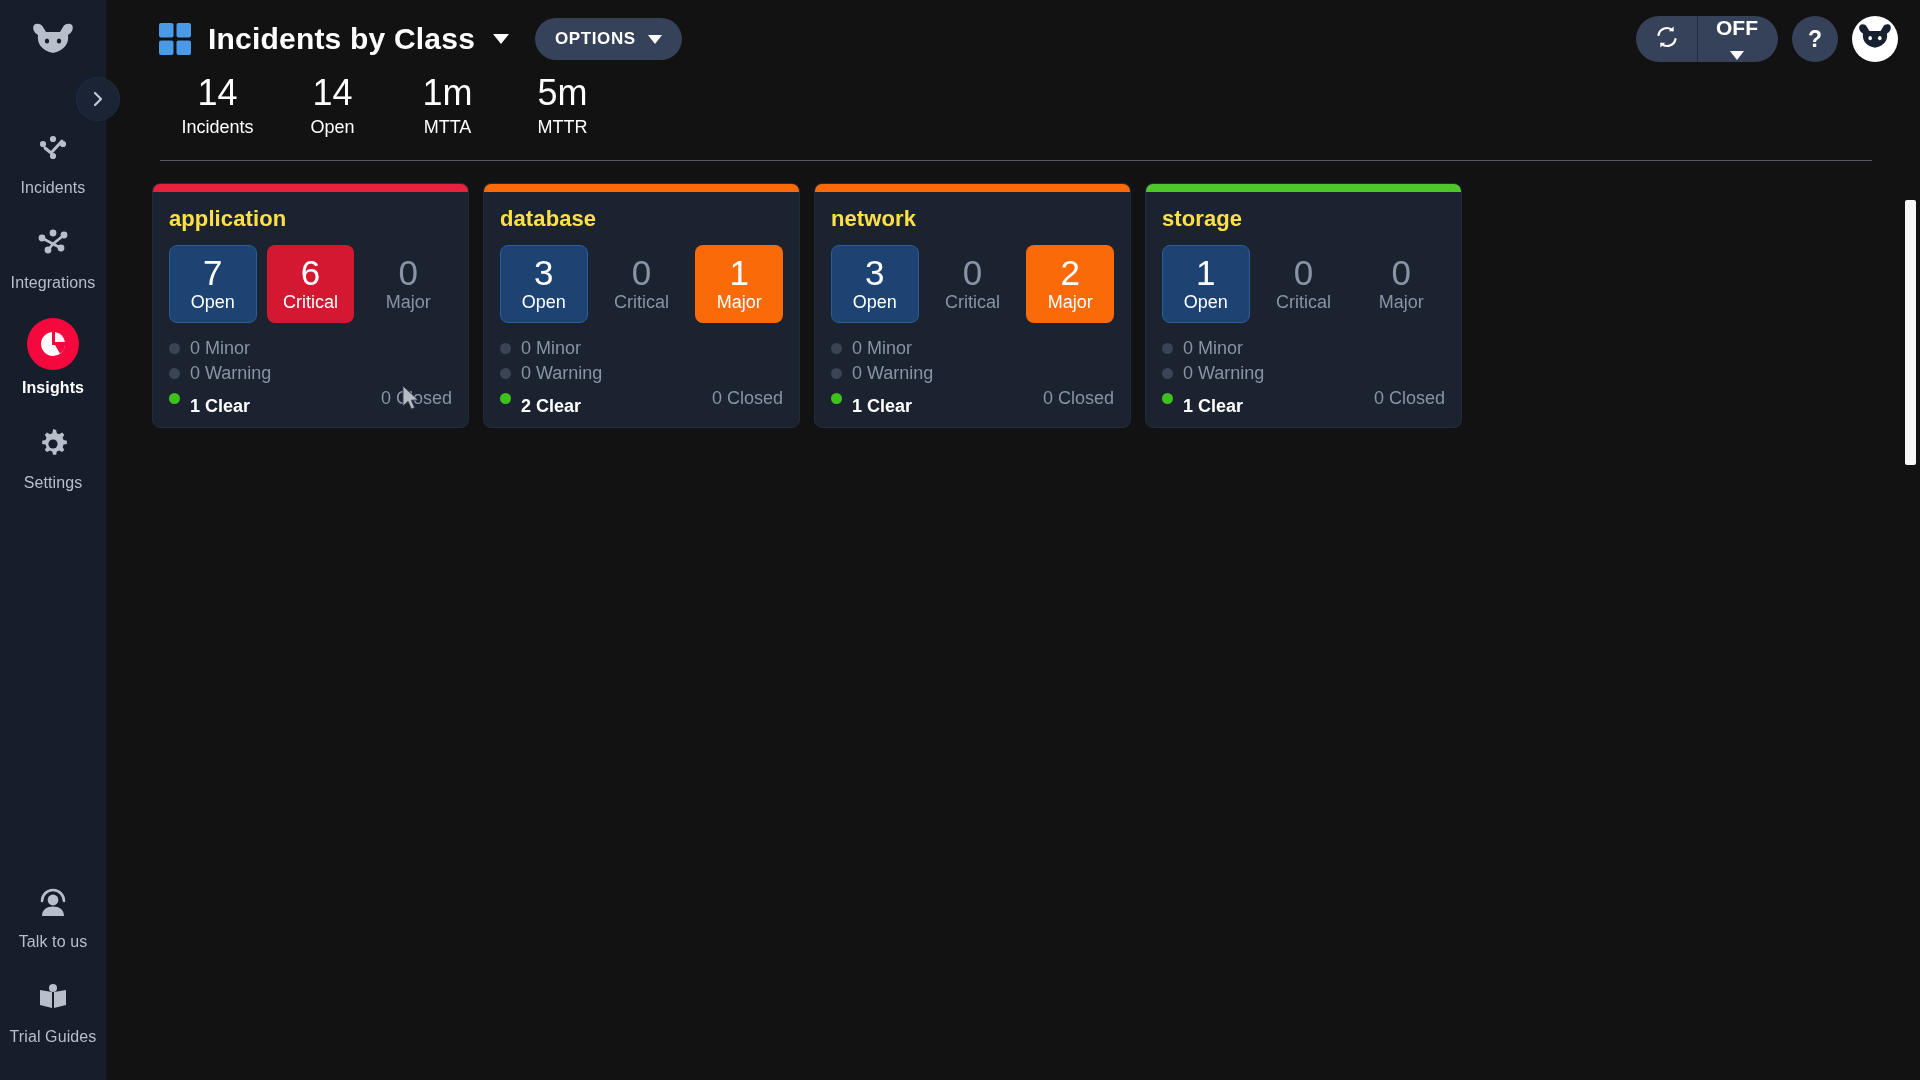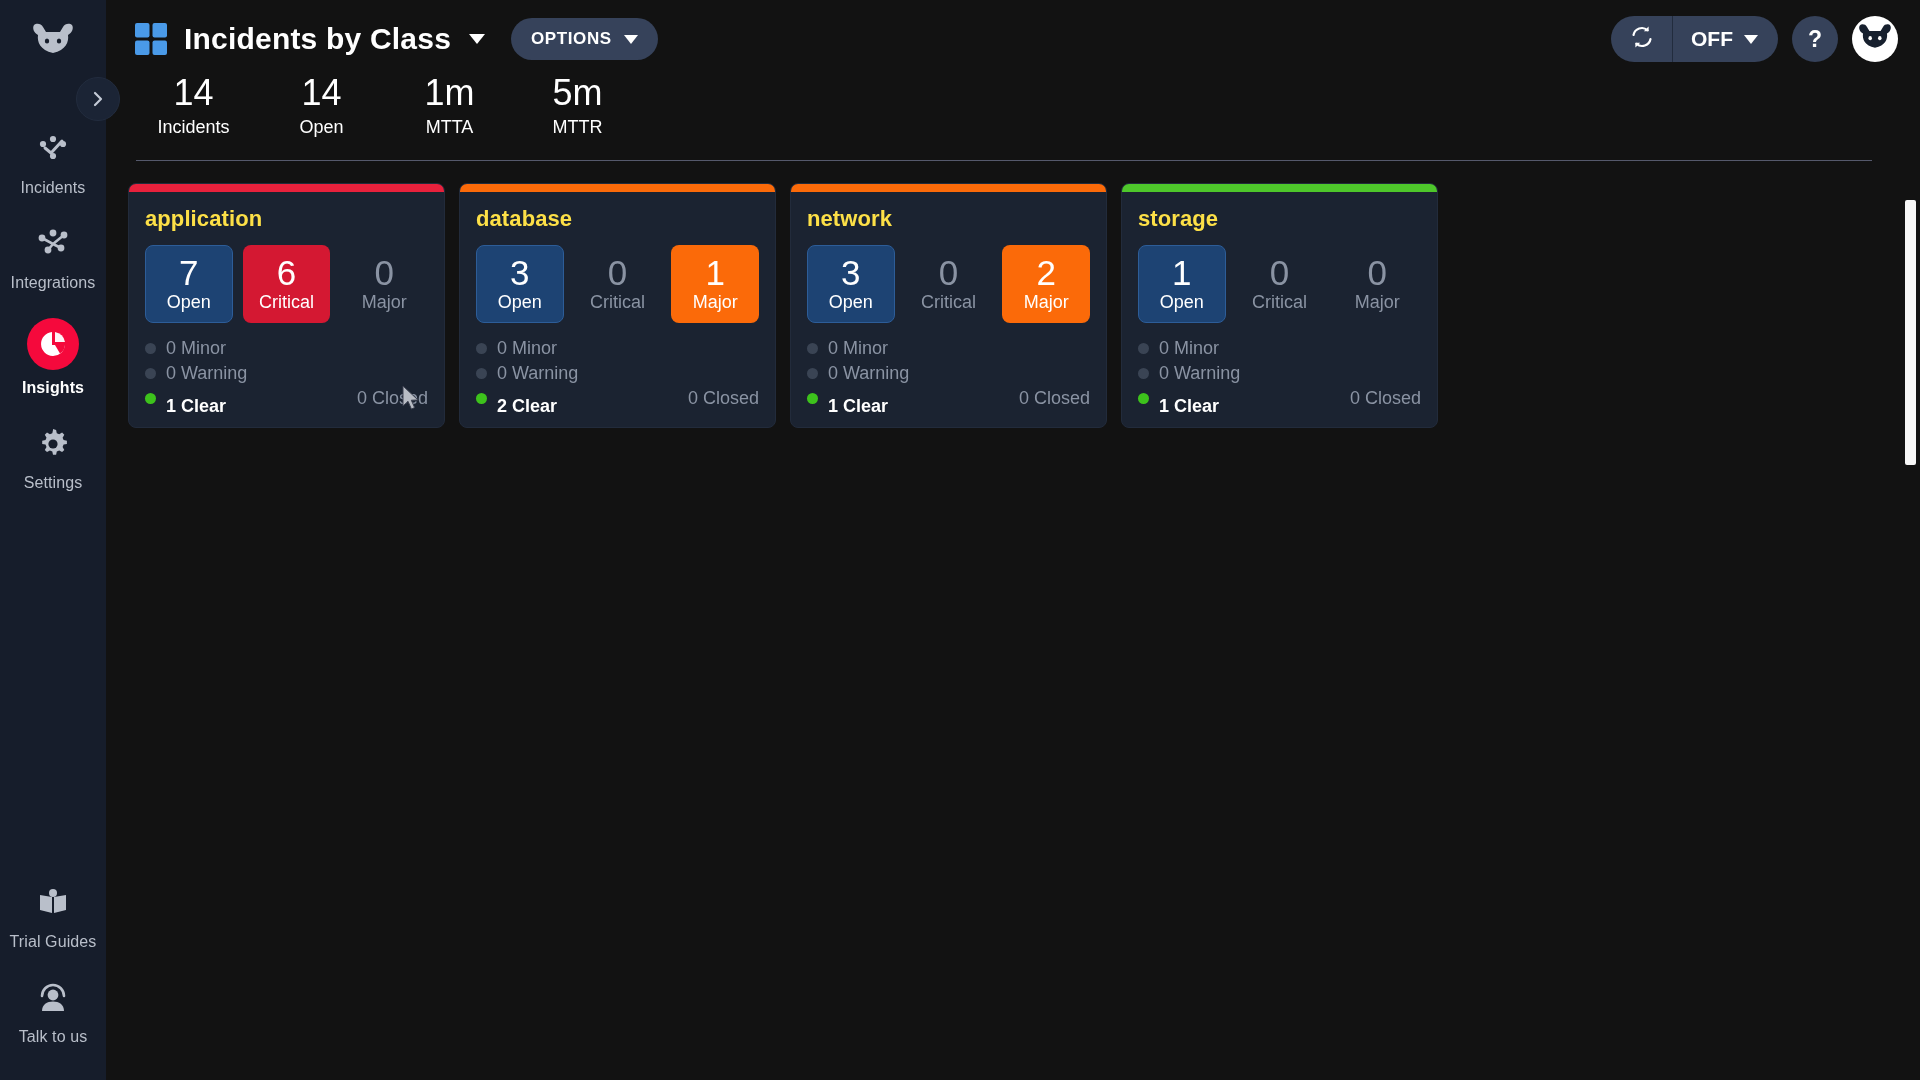--- a/index.html
+++ b/index.html
@@ -65,20 +65,21 @@
     z-index: 10;
   }
 
   
   #main {
     flex: 1 1 auto;
     height: 944px;
     background: #121212;
     position: relative;
     overflow: hidden;
+    padding-left: 24px;
   }
 
   
   #topbar {
     height: 78px;
     display: flex; align-items: center;
     padding: 0 22px 0 28px;
   }
   #title-block { display: flex; align-items: center; gap: 16px; }
   #grid-icon { width: 34px; height: 34px; display: block; }
@@ -121,40 +122,40 @@
   }
   #refresh-btn {
     width: 62px; height: 46px;
     display: flex; align-items: center; justify-content: center;
     cursor: pointer;
     border-right: 1px solid #222c3e;
   }
   #autorefresh-btn {
     display: flex; align-items: center; gap: 11px;
     padding: 0 20px 0 18px; height: 46px; cursor: pointer;
-    color: #fff; font-size: 21px; font-weight: 700;
+    color: #fff; font-size: 21px; font-weight: 700; flex-direction: column;
   }
   #help-btn {
     width: 46px; height: 46px; border-radius: 50%;
     background: #36425a; color: #fff;
     display: flex; align-items: center; justify-content: center;
     font-size: 23px; font-weight: 700; cursor: pointer;
   }
   #avatar {
     width: 46px; height: 46px; border-radius: 50%;
     background: #ffffff;
     display: flex; align-items: center; justify-content: center;
     cursor: pointer; overflow: hidden;
   }
 
   
   #stats-row {
     display: flex; align-items: flex-start;
     padding: 0 0 0 30px;
-    gap: 13px;
+    gap: 0;
     margin-top: -4px;
   }
   .stat { width: 115px; text-align: center; }
   .stat-value { font-size: 36px; color: #ffffff; font-weight: 400; line-height: 1.05; }
   .stat-label { font-size: 18px; color: #ffffff; margin-top: 5px; font-weight: 400; }
 
   #divider {
     margin: 22px 48px 0 30px;
     height: 1px;
     background: #8d94b6;
@@ -294,38 +295,38 @@
             <circle cx="17" cy="17" r="4.6" fill="#161d2b"></circle>
           </svg>
         </span>
         <span class="nav-label">Settings</span>
       </div>
     </div>
 
     <div class="nav-group-bottom">
       <div class="nav-item">
         <span class="nav-icon">
+          <svg width="34" height="32" viewBox="0 0 34 32">
+            <path d="M6 14 A11 11 0 0 1 28 14" stroke="#b9bfca" stroke-width="2.6" fill="none" stroke-linecap="round"></path>
+            <circle cx="17" cy="13" r="5.4" fill="#b9bfca"></circle>
+            <path fill="#b9bfca" d="M6 29 C6 22.5 11 19.5 17 19.5 C23 19.5 28 22.5 28 29 Z"></path>
+          </svg>
+        </span>
+        <span class="nav-label">Talk to us</span>
+      </div>
+
+      <div class="nav-item">
+        <span class="nav-icon">
           <svg width="34" height="30" viewBox="0 0 34 30">
             <circle cx="17" cy="5" r="4" fill="#b9bfca"></circle>
             <path fill="#b9bfca" d="M16 9 L16 25 L4 22 L4 7 Z"></path>
             <path fill="#b9bfca" d="M18 9 L18 25 L30 22 L30 7 Z"></path>
           </svg>
         </span>
         <span class="nav-label">Trial Guides</span>
-      </div>
-
-      <div class="nav-item">
-        <span class="nav-icon">
-          <svg width="34" height="32" viewBox="0 0 34 32">
-            <path d="M6 14 A11 11 0 0 1 28 14" stroke="#b9bfca" stroke-width="2.6" fill="none" stroke-linecap="round"></path>
-            <circle cx="17" cy="13" r="5.4" fill="#b9bfca"></circle>
-            <path fill="#b9bfca" d="M6 29 C6 22.5 11 19.5 17 19.5 C23 19.5 28 22.5 28 29 Z"></path>
-          </svg>
-        </span>
-        <span class="nav-label">Talk to us</span>
       </div>
     </div>
   </nav>
 
   <div id="expand-btn">
     <svg width="18" height="18" viewBox="0 0 18 18">
       <path d="M6 3 L12 9 L6 15" stroke="#c3cad6" stroke-width="2.2" fill="none" stroke-linecap="round" stroke-linejoin="round"></path>
     </svg>
   </div>
 

